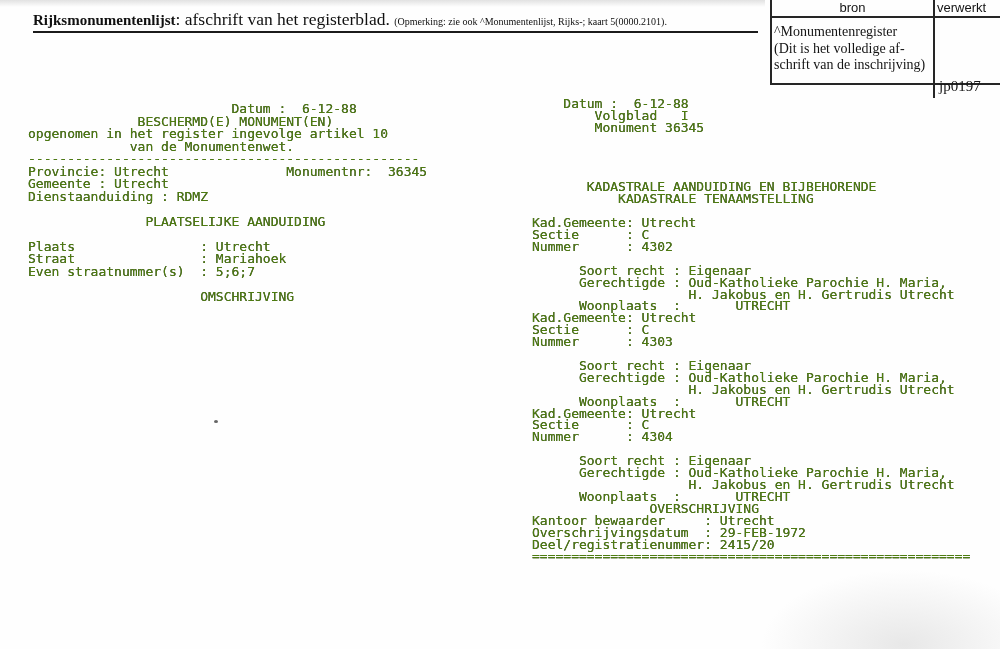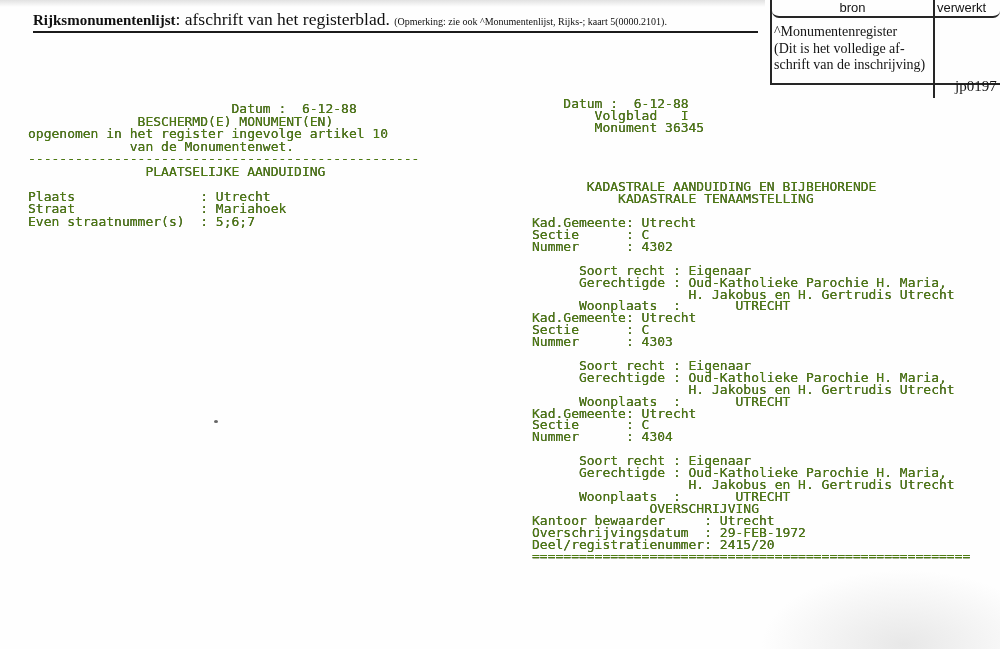--- a/index.html
+++ b/index.html
@@ -32,34 +32,34 @@
   .title-rule {
     position:absolute; left:33px; top:31px; width:725px; height:2px;
     background:#1b1b1b;
   }
   
   .src-table {
     position:absolute; left:770px; top:0; width:230px; height:85px;
     border-left:2px solid #262626; border-bottom:2px solid #262626;
     color:#141414; box-sizing:border-box;
   }
-  .src-head { display:flex; height:16px; border-bottom:2px solid #262626;border-radius:7px; }
+  .src-head { display:flex; height:16px; border-bottom:2px solid #262626; }
   .src-head .c1 {
     width:163px; border-right:2px solid #262626; box-sizing:border-box;
     text-align:center; font:13px/15px "Liberation Sans", sans-serif;
   }
   .src-head .c2 { flex:1; padding-left:2px; font:13px/15px "Liberation Sans", sans-serif; }
-  .src-body { display:flex; height:80px;gap:8px; }
+  .src-body { display:flex; height:80px; }
   .src-body .c1 {
     width:163px; border-right:2px solid #262626; box-sizing:border-box;
     font-family:"Liberation Serif", serif; font-size:14px; line-height:16.5px;
     padding:6px 0 0 2px; white-space:pre;
   }
   .src-body .c2 {
-    flex:1; display:flex; align-items:flex-end; padding:0 0 3px 12px;
+    flex:1; display:flex; align-items:flex-end; padding:0 0 3px 4px;
     font-family:"Liberation Serif", serif; font-size:15px;
   }
   
   .col { position:absolute; color:#4d7c0f; }
   .col pre {
     margin:0; white-space:pre;
     font-family:"DejaVu Sans Mono", monospace; font-size:13px;
     text-shadow:0 0 0.6px rgba(25,25,25,.85);
   }
   .col-left  { left:28px;  top:103px; }
@@ -94,27 +94,34 @@
 
   <div class="col col-left">
     <pre>                          Datum :  6-12-88
 </pre>
     <pre>              BESCHERMD(E) MONUMENT(EN)
 opgenomen in het register ingevolge artikel 10
              van de Monumentenwet.
 </pre>
     <pre>--------------------------------------------------
 </pre>
+    <pre>Provincie: Utrecht               Monumentnr:  36345
+Gemeente : Utrecht
+Dienstaanduiding : RDMZ
+
+</pre>
     <pre>               PLAATSELIJKE AANDUIDING
 
 </pre>
     <pre>Plaats                : Utrecht
 Straat                : Mariahoek
 Even straatnummer(s)  : 5;6;7
 
+</pre>
+    <pre>                      OMSCHRIJVING
 </pre>
   </div>
 
   <div class="col col-right">
     <pre>    Datum :  6-12-88
         Volgblad   I
         Monument 36345
 
 
 

